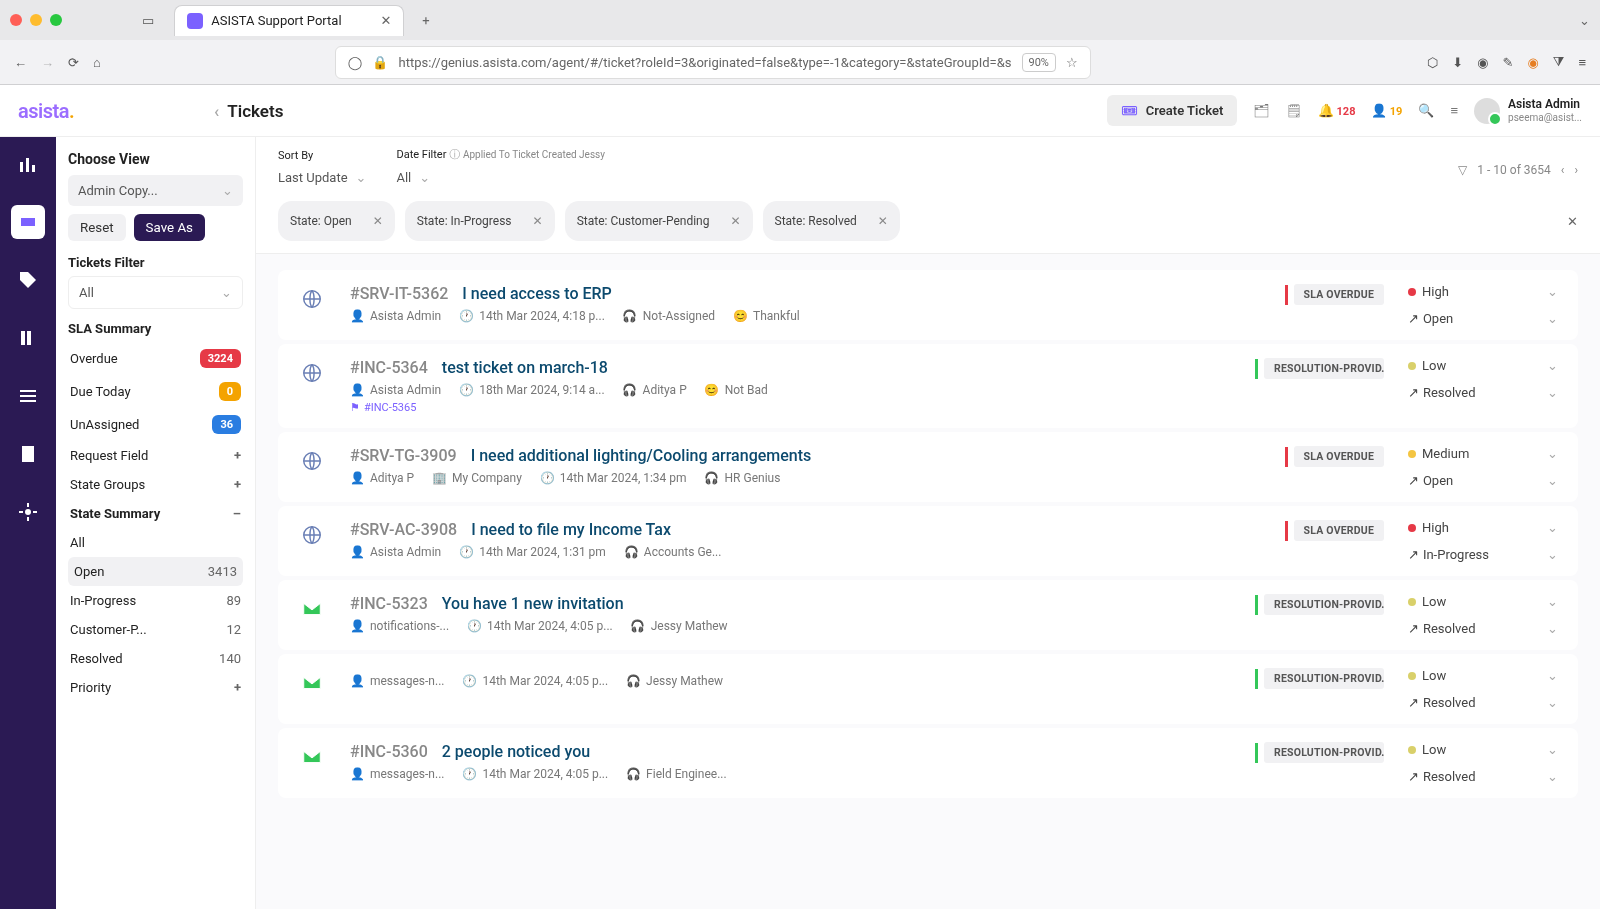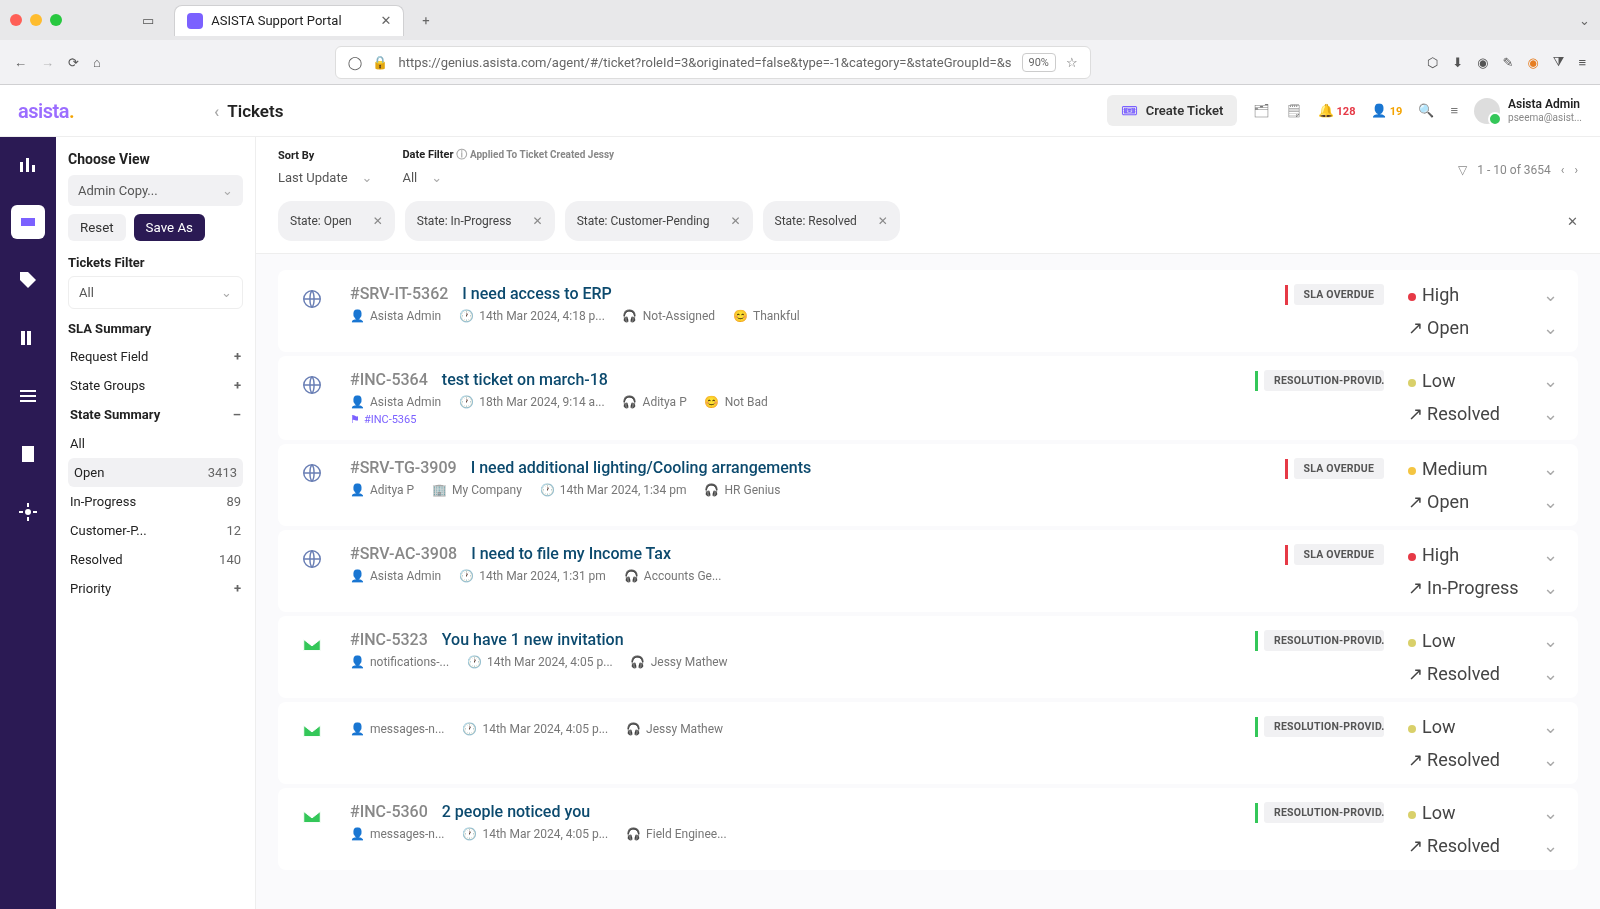--- a/index.html
+++ b/index.html
@@ -48,22 +48,22 @@
 .top-ico{color:#777;position:relative}
 .top-ico .num{font-size:11px;color:#e63946;font-weight:700;margin-left:2px}
 .top-ico .num.or{color:#f4a300}
 .user-block{display:flex;align-items:center;gap:8px}
 .avatar{width:26px;height:26px;border-radius:50%;background:#ddd;position:relative}
 .avatar::after{content:"";position:absolute;right:-2px;bottom:-2px;width:10px;height:10px;background:#34c759;border:2px solid #fff;border-radius:50%}
 .user-text{line-height:1.1}
 .user-text .n{font-size:12px;font-weight:600}
 .user-text .e{font-size:10px;color:#888}
 .filters{display:flex;align-items:flex-end;gap:30px;padding:10px 22px 0;background:#fff}
-.filters .lbl{font-size:11px;font-weight:700;color:#222;margin-bottom:4px}
-.filters .sel{display:flex;align-items:flex-end;gap:14px;color:#555;padding:4px 0}
+.filters .lbl{font-size:11px;font-weight:400;color:#222;margin-bottom:4px}
+.filters .sel{display:flex;align-items:flex-end;gap:8px;color:#555;padding:4px 0}
 .filters .hint{font-size:10px;color:#888}
 .chips{display:flex;align-items:center;gap:10px;padding:12px 22px;background:#fff;border-bottom:1px solid #eee;position:relative}
 .chip{display:flex;align-items:center;gap:21px;background:#f1f1f3;border-radius:14px;padding:13px 12px;font-size:12px;color:#444}
 .chip .x{color:#888}
 .chips .paging{position:absolute;right:22px;top:-26px;display:flex;align-items:center;gap:10px;color:#888;font-size:12px}
 .chips .close-all{margin-left:auto;color:#666}
 .list{flex:1;overflow-y:auto;padding:16px 22px}
 .card{background:#fff;border-radius:8px;margin-bottom:4px;padding:14px 20px;display:flex;gap:24px;align-items:flex-start}
 .card .lefticon{width:28px;display:flex;align-items:center;justify-content:center;margin-top:4px;color:#6a7fb5}
 .card .lefticon.mail{color:#34c759}
@@ -73,21 +73,21 @@
 .card .title{color:#0c4a6e;font-weight:500}
 .card .meta{display:flex;align-items:center;gap:18px;color:#777;font-size:12px;margin-top:6px}
 .card .meta span{display:flex;align-items:center;gap:5px}
 .card .link{color:#7b61ff;font-size:11px;margin-top:4px;display:flex;align-items:center;gap:4px}
 .sla{display:flex;align-items:center}
 .sla .bar{width:3px;height:20px;margin-right:6px}
 .sla .bar.red{background:#e63946}
 .sla .bar.green{background:#34c759}
 .sla .pill{background:#f1f1f3;padding:4px 10px;border-radius:3px;font-size:10.5px;font-weight:700;color:#555;letter-spacing:.2px;white-space:nowrap;max-width:120px;overflow:hidden}
 .right{width:150px;display:flex;flex-direction:column;gap:12px}
-.drop{display:flex;align-items:center;justify-content:space-between;color:#444;font-size:18px}
+.drop{display:flex;align-items:center;justify-content:space-between;color:#444;font-size:13px}
 .drop .dot{width:8px;height:8px;border-radius:50%;display:inline-block;margin-right:6px}
 .dot.red{background:#e63946}.dot.yellow{background:#f4c542}.dot.low{background:#d9d06a}
 .chev{color:#aaa}
 svg{flex-shrink:0}
 </style>
 </head>
 <body>
 
 <div class="browser-chrome">
   <div class="chrome-top">
@@ -210,20 +210,34 @@
     <div class="btn-row">
       <button class="btn-reset">Reset</button>
       <button class="btn-saveas">Save As</button>
     </div>
     <div class="sec-title">Tickets Filter</div>
     <div class="select" style="background:#fff;border:1px solid #eee">
       <span>All</span>
         <span class="chev">⌄</span>
     </div>
     <div class="sec-title">SLA Summary</div>
+    <div id="sla-list">
+        <div class="row">
+          <span>Overdue</span>
+          <span class="badge red">3224</span>
+        </div>
+        <div class="row">
+          <span>Due Today</span>
+          <span class="badge orange">0</span>
+        </div>
+        <div class="row">
+          <span>UnAssigned</span>
+          <span class="badge blue">36</span>
+        </div>
+      </div>
     <div class="row">
         <span>Request Field</span>
         <span class="plus">+</span>
       </div>
     <div class="row">
         <span>State Groups</span>
         <span class="plus">+</span>
       </div>
     <div class="row">
         <b>State Summary</b>

